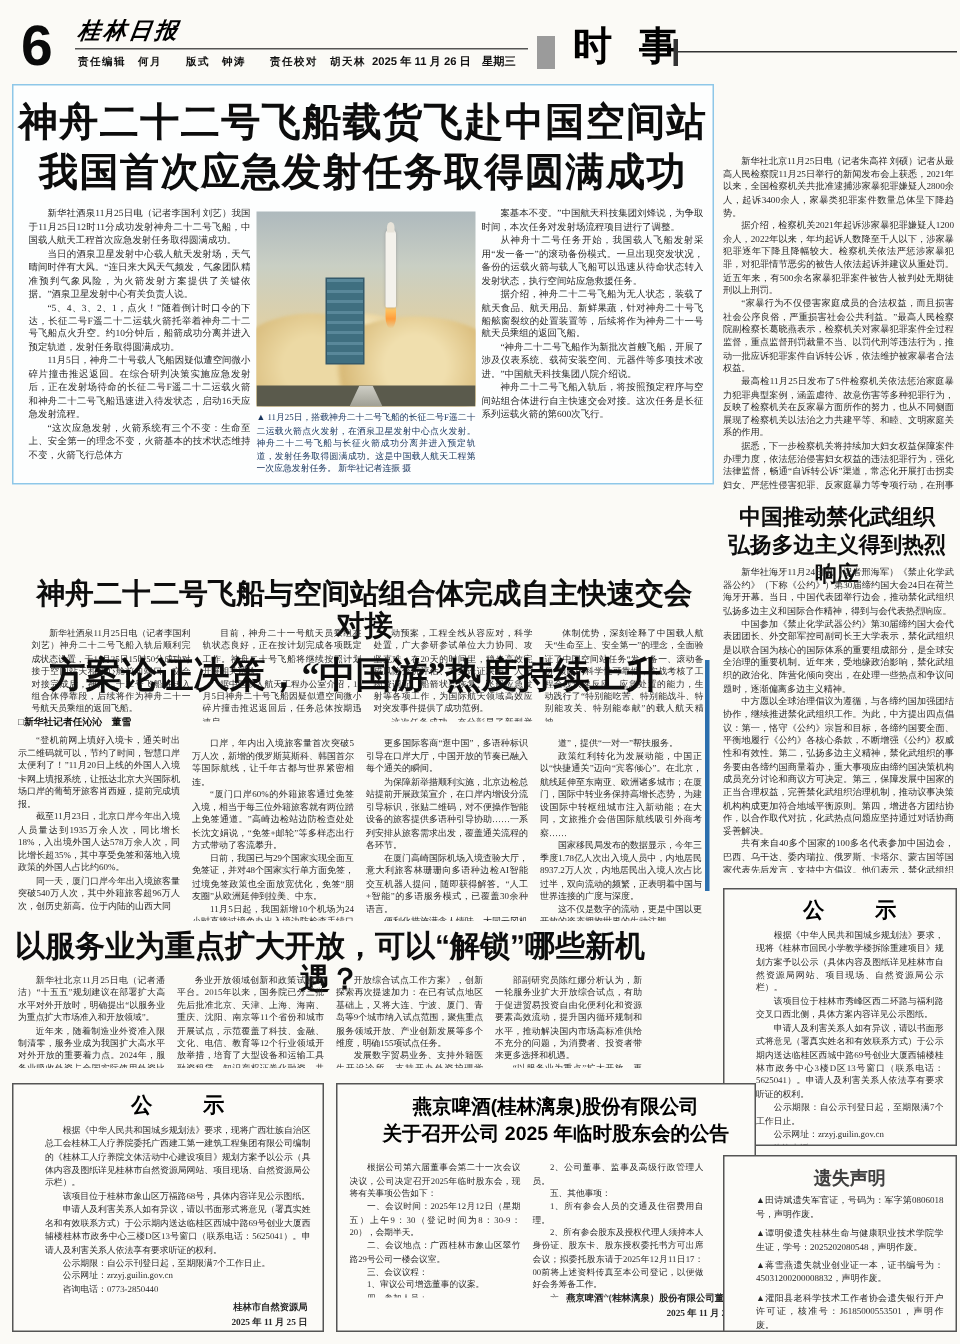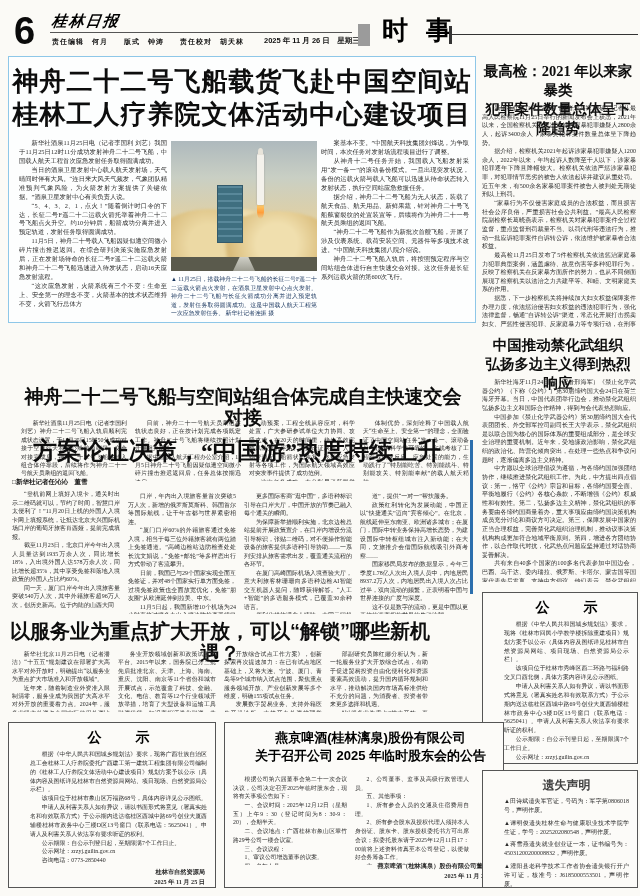--- a/index.html
+++ b/index.html
@@ -8,21 +8,21 @@
     position:relative; width:640px; height:896px; margin:0 auto;
     background:#fbfaf6; overflow:hidden;
     font-family:"Liberation Serif", serif; color:#2a2a2a;
     box-shadow:0 0 6px rgba(0,0,0,.35);
   }
   
   #page-num { position:absolute; left:14px; top:12px; font:900 38px/1 "Liberation Sans",sans-serif; color:#0a0a0a; }
   #paper-logo { position:absolute; left:52px; top:14px; font:900 italic 15px/1 "Liberation Serif",serif; transform:skewX(-8deg); letter-spacing:2px; color:#000; }
   #staff-line { position:absolute; left:52px; top:38px; font:bold 7px/1 "Liberation Sans",sans-serif; color:#111; letter-spacing:1px; }
   #mast-rule { position:absolute; left:50px; top:32px; width:302px; height:1px; background:#555; }
-  #issue-date { position:absolute; left:264px; top:37px; font:bold 7.5px/1 "Liberation Sans",sans-serif; color:#111; }
+  #issue-date { position:absolute; left:248px; top:37px; font:bold 7.5px/1 "Liberation Sans",sans-serif; color:#111; }
   #sec-block { position:absolute; left:358px; top:24px; width:12px; height:22px; background:#9b9b9b; }
   #sec-title { position:absolute; left:382px; top:18px; font:900 26px/1 "Liberation Serif",serif; letter-spacing:18px; color:#000; white-space:nowrap; }
   #sec-tick { position:absolute; left:449px; top:26px; width:3px; height:18px; background:#333; }
   #sec-rule { position:absolute; left:452px; top:34px; width:186px; height:1px; background:#333; }
 
   
   #lead-box { position:absolute; left:8px; top:56px; width:468px; height:267px; border:1px solid #8ec7e8; background:#fdfefe; }
   .lead-h { text-align:center; font:900 26px/1.25 "Liberation Sans",sans-serif; color:#0d0d0d; letter-spacing:1px; }
   #lead-h1 { margin-top:8px; }
   .col { position:absolute; font-size:6.3px; line-height:1.42; text-align:justify; overflow:hidden; }
@@ -97,21 +97,21 @@
   <div id="mast-rule"></div>
   <div id="staff-line">责任编辑　何月　　版式　钟涛　　责任校对　胡天林</div>
   <div id="issue-date">2025 年 11 月 26 日　星期三</div>
   <div id="sec-block"></div>
   <div id="sec-title">时事</div>
   <div id="sec-tick"></div>
   <div id="sec-rule"></div>
 
   <div id="lead-box">
     <div class="lead-h" id="lead-h1">神舟二十二号飞船载货飞赴中国空间站</div>
-    <div class="lead-h">桂林工人疗养院文体活动中心建设项目</div>
+    <div class="lead-h">我国首次应急发射任务取得圆满成功</div>
     <div class="col" id="lead-c1">
         <p>新华社酒泉11月25日电（记者李国利 刘艺）我国于11月25日12时11分成功发射神舟二十二号飞船，中国载人航天工程首次应急发射任务取得圆满成功。</p>
         <p>当日的酒泉卫星发射中心载人航天发射场，天气晴间时伴有大风。“连日来大风天气频发，气象团队精准预判气象风险，为火箭发射方案提供了关键依据。”酒泉卫星发射中心有关负责人说。</p>
         <p>“5、4、3、2、1，点火！”随着倒计时口令的下达，长征二号F遥二十二运载火箭托举着神舟二十二号飞船点火升空。约10分钟后，船箭成功分离并进入预定轨道，发射任务取得圆满成功。</p>
         <p>11月5日，神舟二十号载人飞船因疑似遭空间微小碎片撞击推迟返回。在综合研判决策实施应急发射后，正在发射场待命的长征二号F遥二十二运载火箭和神舟二十二号飞船迅速进入待发状态，启动16天应急发射流程。</p>
         <p>“这次应急发射，火箭系统有三个不变：生命至上、安全第一的理念不变，火箭基本的技术状态维持不变，火箭飞行总体方</p>
       </div>
 
     <div id="lead-photo">
       <div class="dust" id="dust3"></div>
@@ -144,24 +144,20 @@
       </div>
     <div class="col dock-col" id="dock-c3">
         <p>动预案，工程全线从容应对，科学处置，广大参研参试单位大力协同、攻坚克难，在20天的时间里，稳步高效完成风险分析评估、方案论证决策、人员物资调配、船箭状态恢复、飞船应急发射等各项工作，为国际航天领域高效应对突发事件提供了成功范例。</p>
         <p>这次任务成功，充分彰显了新型举国</p>
       </div>
     <div class="col dock-col" id="dock-c4">
         <p>体制优势，深刻诠释了中国载人航天“生命至上、安全第一”的理念，全面验证了中国空间站任务“发一备一、滚动备份”策略的科学性可靠性，实战考核了工程全线快速反应、应急处置的能力，生动践行了“特别能吃苦、特别能战斗、特别能攻关、特别能奉献”的载人航天精神。</p>
       </div>
   </div>
 
-  <div class="r-title" id="gaojian-t">
-    <div>最高检：2021 年以来家暴类</div>
-    <div>犯罪案件数量总体呈下降趋势</div>
-  </div>
   <div class="col" id="gaojian-body">
       <p>新华社北京11月25日电（记者朱高祥 刘硕）记者从最高人民检察院11月25日举行的新闻发布会上获悉，2021年以来，全国检察机关共批准逮捕涉家暴犯罪嫌疑人2800余人，起诉3400余人，家暴类犯罪案件数量总体呈下降趋势。</p>
       <p>据介绍，检察机关2021年起诉涉家暴犯罪嫌疑人1200余人，2022年以来，年均起诉人数降至千人以下，涉家暴犯罪逐年下降且降幅较大。检察机关依法严惩涉家暴犯罪，对犯罪情节恶劣的被告人依法起诉并建议从重处罚。近五年来，有500余名家暴犯罪案件被告人被判处无期徒刑以上刑罚。</p>
       <p>“家暴行为不仅侵害家庭成员的合法权益，而且损害社会公序良俗，严重损害社会公共利益。”最高人民检察院副检察长葛晓燕表示，检察机关对家暴犯罪案件全过程监督，重点监督刑罚裁量不当、以罚代刑等违法行为，推动一批应诉犯罪案件自诉转公诉，依法维护被家暴者合法权益。</p>
       <p>最高检11月25日发布了5件检察机关依法惩治家庭暴力犯罪典型案例，涵盖虐待、故意伤害等多种犯罪行为，反映了检察机关在反家暴方面所作的努力，也从不同侧面展现了检察机关以法治之力共建平等、和睦、文明家庭关系的作用。</p>
       <p>据悉，下一步检察机关将持续加大妇女权益保障案件办理力度，依法惩治侵害妇女权益的违法犯罪行为，强化法律监督，畅通“自诉转公诉”渠道，常态化开展打击拐卖妇女、严惩性侵害犯罪、反家庭暴力等专项行动，在刑事案件办理中同步开展民事支持起诉、司法救助等工作，全方位保障妇女权益。</p>
     </div>
 
   <div class="r-title" id="opcw-t">
     <div>中国推动禁化武组织</div>

